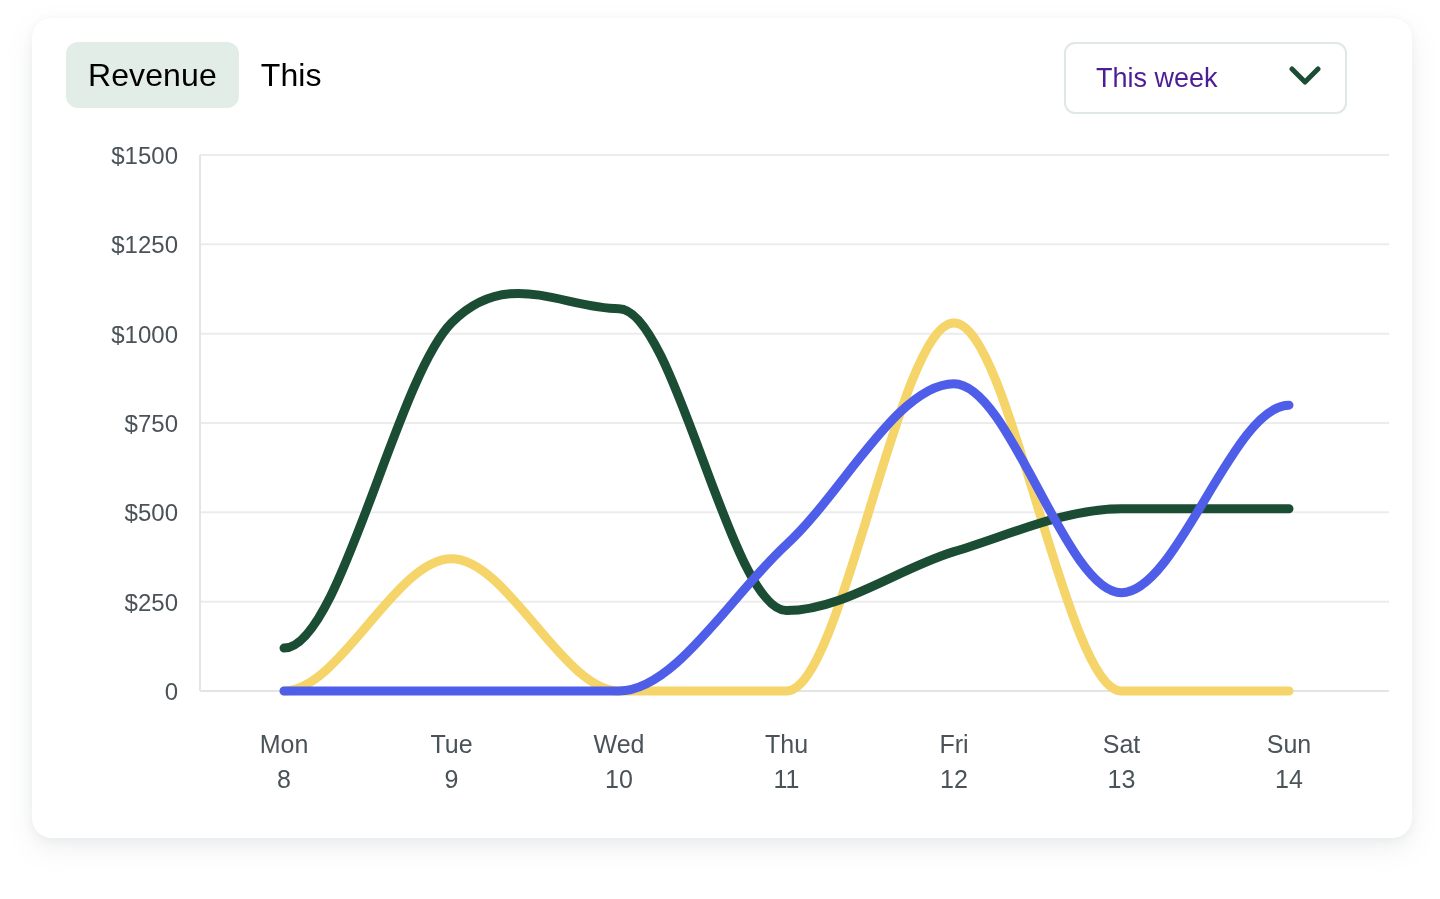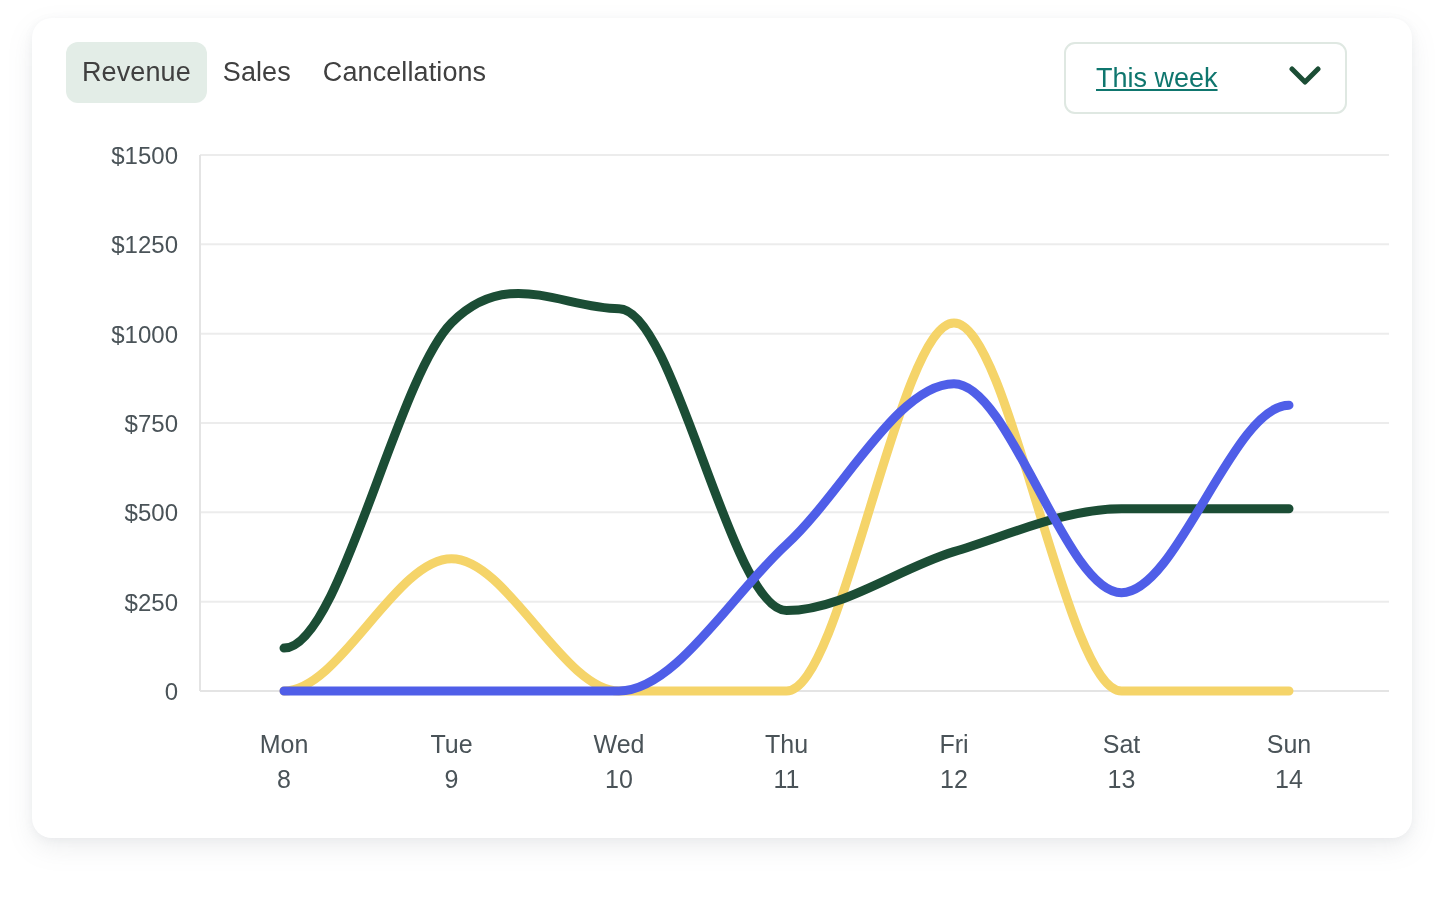--- a/index.html
+++ b/index.html
@@ -45,23 +45,23 @@
   .tabs {
     position: absolute;
     left: 34px;
     top: 24px;
     display: flex;
     align-items: center;
     gap: 0px;
   }
 
   .tab {
-    font-size: 27px;
-    color: #404040;
-    padding: 17px 16px;
+    font-size: 32px;
+    color: #000000;
+    padding: 17px 22px;
     border-radius: 12px;
     line-height: 1;
     white-space: nowrap;
     cursor: pointer;
     background: transparent;
     border: none;
     font-family: "Liberation Sans", sans-serif;
     letter-spacing: 0.1px;
   }
   .tab.active {
@@ -80,23 +80,22 @@
     border-radius: 11px;
     box-sizing: border-box;
     display: flex;
     align-items: center;
     justify-content: space-between;
     padding: 0 24px 0 30px;
     cursor: pointer;
   }
   .range-label {
     font-size: 27px;
-    color: #0f766e;
+    color: #4c1d95;
     line-height: 1;
-    text-decoration: underline;
   }
   .chev {
     display: block;
   }
 
   
   .chart-wrap {
     position: absolute;
     left: 7px;
     top: 122px;
@@ -136,22 +135,21 @@
 </head>
 <body>
 
 <div id="root">
   <div class="card">
 
     <div class="card-header">
 
       <div class="tabs">
         <button class="tab active">Revenue</button>
-        <button class="tab">Sales</button>
-        <button class="tab">Cancellations</button>
+        <button class="tab">This</button>
       </div>
 
       <div class="range-select">
         <span class="range-label">This week</span>
         <span class="chev">
           <svg width="32" height="20" viewBox="0 0 32 20" aria-hidden="true">
             <path d="M3 3 L16 16 L29 3" fill="none" stroke="#1B4D35" stroke-width="5" stroke-linecap="round" stroke-linejoin="round"></path>
           </svg>
         </span>
       </div>

